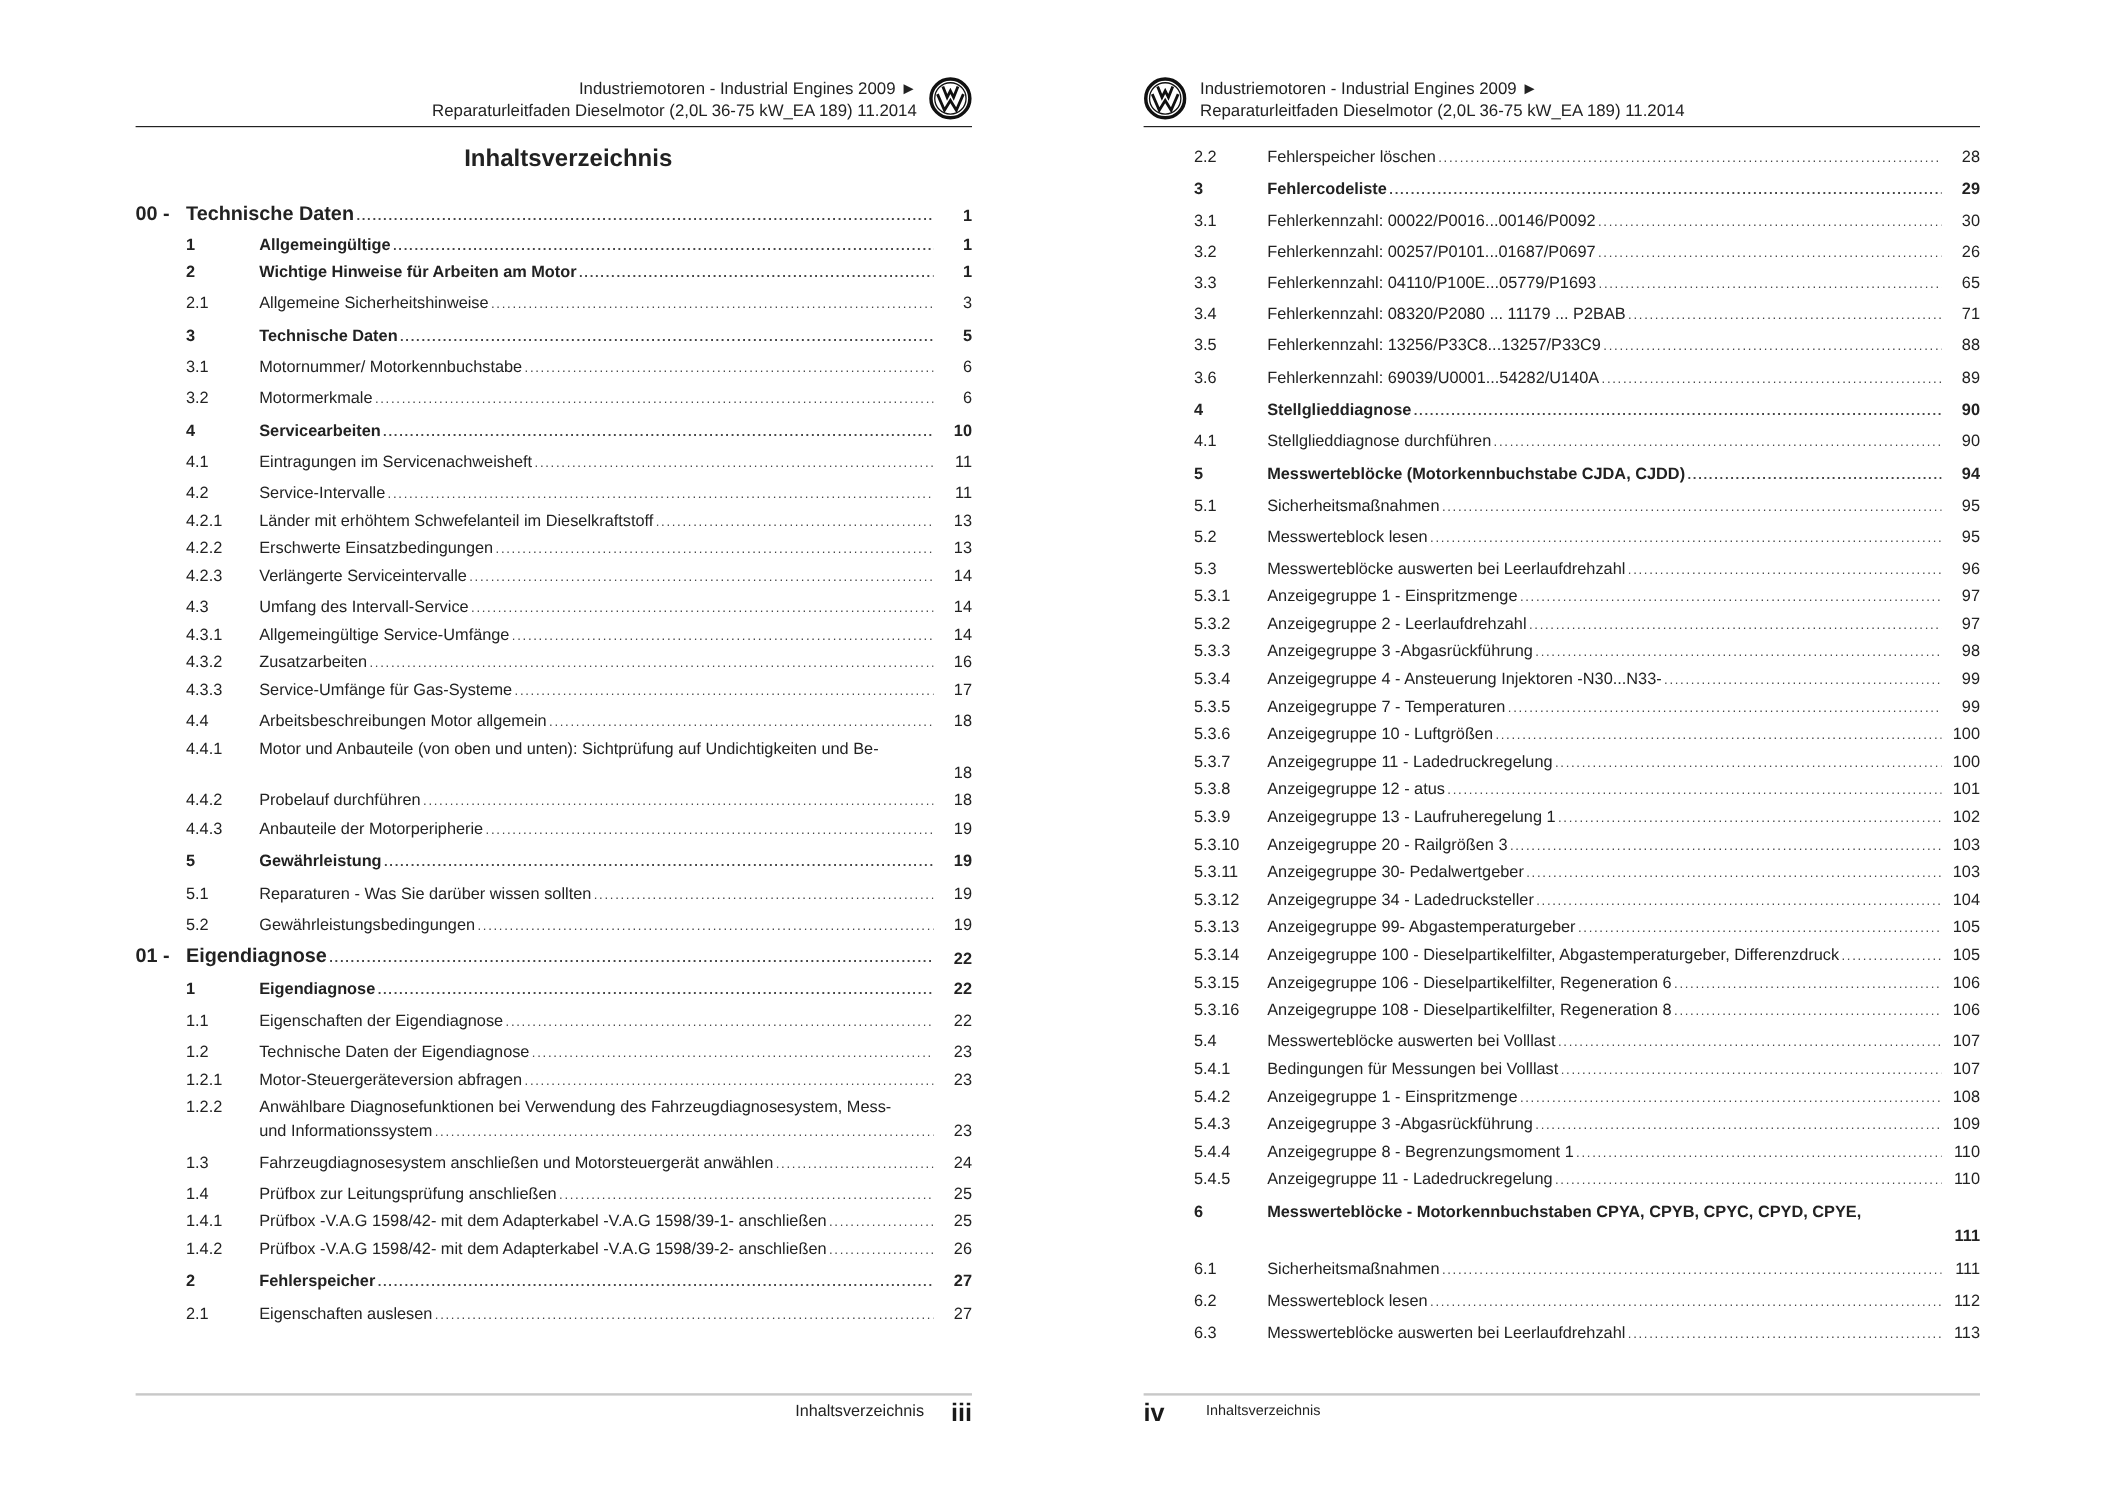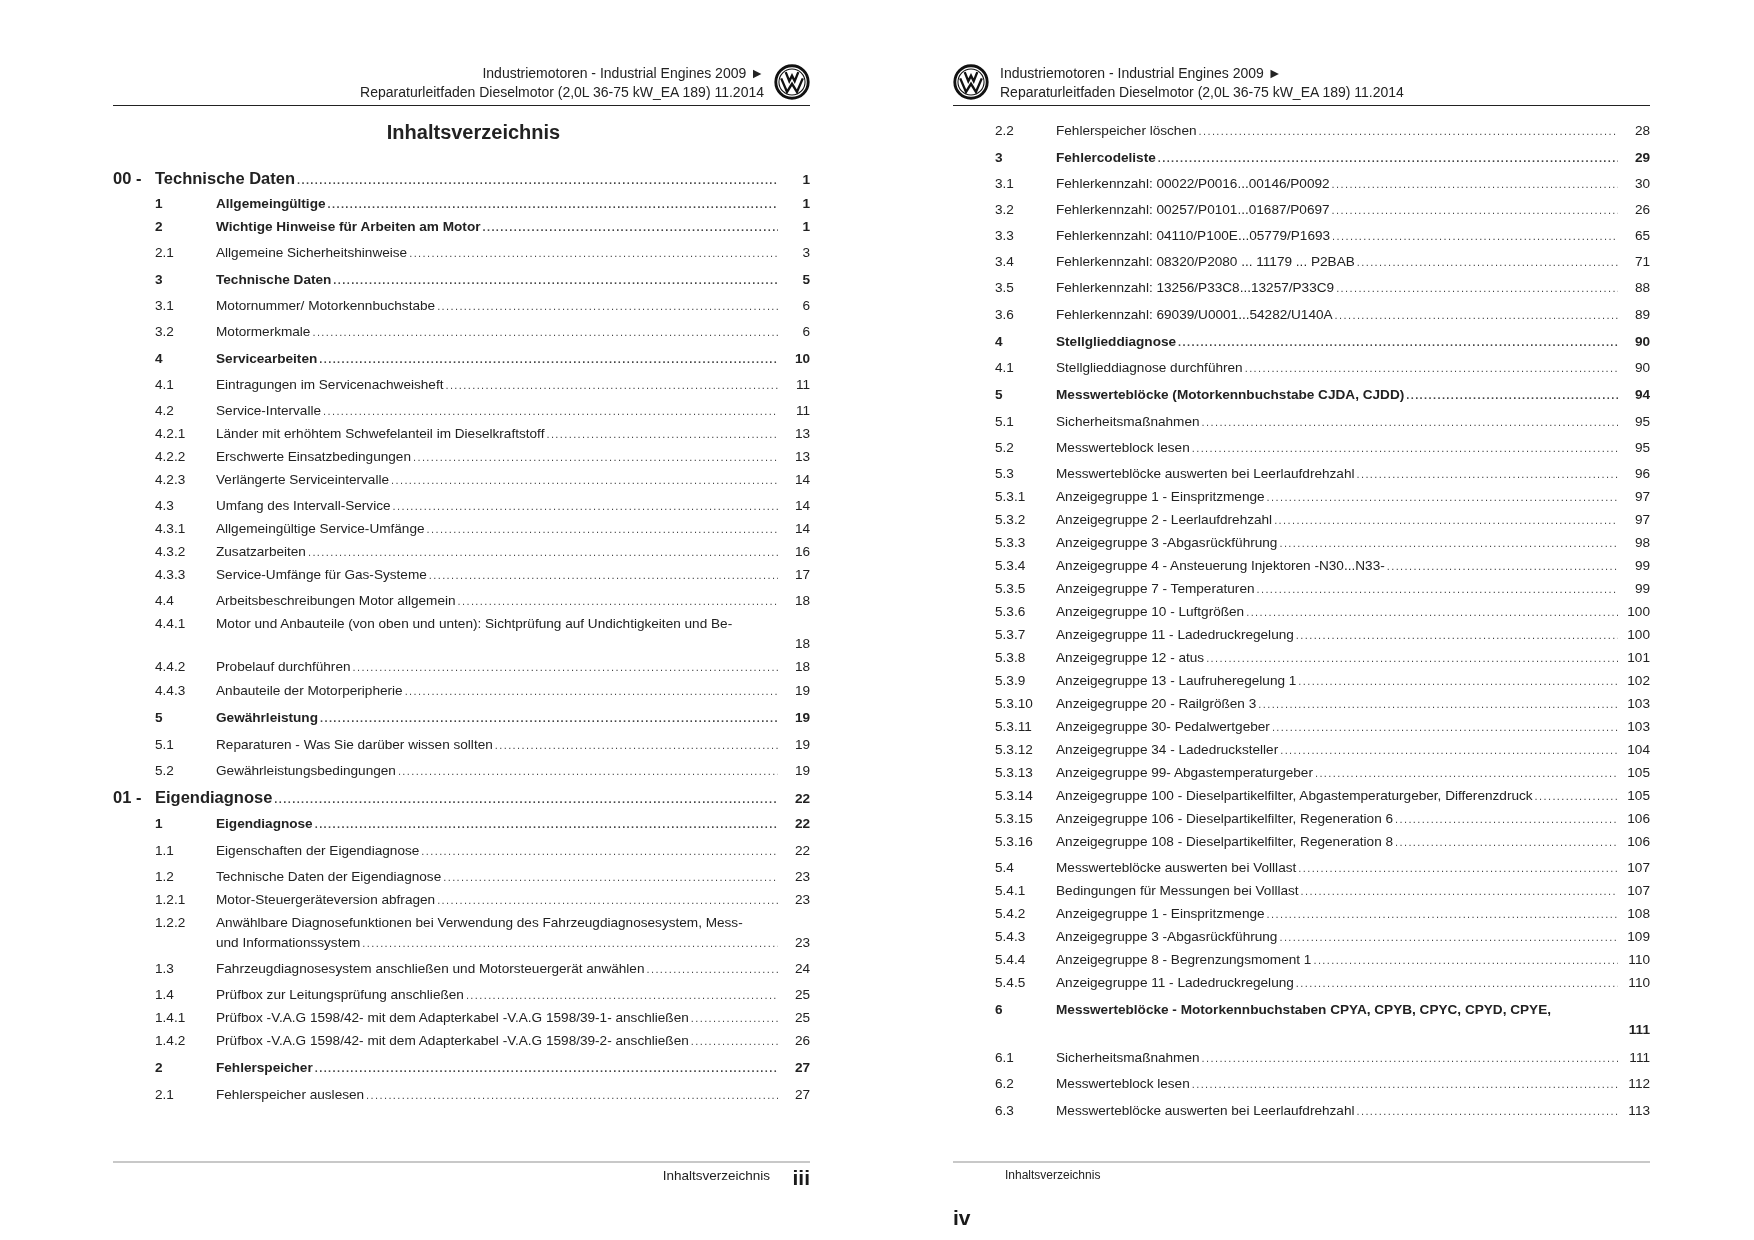--- a/index.html
+++ b/index.html
@@ -37,21 +37,21 @@
   .entry.chap .txt { left:42px; }
   .entry.chap .line .t { font-weight:bold; }
   .entry.chap .pg { font-size:13.6px; font-weight:bold; top:2px; }
   .entry.two .l1 { white-space:nowrap; overflow:hidden; }
 
   .ftr-rule { position:absolute; top:1161px; left:0; width:100%; height:2px; background:#c8c8c8; }
   .ftr-label { position:absolute; top:1168px; font-size:13.5px; color:#222; }
   .ftr-num { position:absolute; top:1166px; font-size:21px; font-weight:bold; color:#1a1a1a; }
   .left .ftr-label { right:40px; }
   .left .ftr-num { right:0; }
-  .right .ftr-num { left:0;margin-top:40px; }
+  .right .ftr-num { left:0; }
   .right .ftr-label { left:52px; font-size:12px; top:1168px; }
 </style>
 </head>
 <body>
 
 <div class="page left">
   <div class="hdr">
     <div class="lines">
       <div>Industriemotoren - Industrial Engines  2009 ►</div>
       <div>Reparaturleitfaden Dieselmotor (2,0L 36-75 kW_EA 189) 11.2014</div>
@@ -411,21 +411,21 @@
             <span class="t">Fehlerspeicher</span>
             <span class="dots"></span>
           </div>
         </div>
         <span class="pg">27</span>
       </div>
       <div class="entry" style="top: 1085px;">
         <span class="num">2.1</span>
         <div class="txt">
           <div class="line">
-            <span class="t">Fehlerspeicher auslesen</span>
+            <span class="t">Eigenschaften auslesen</span>
             <span class="dots"></span>
           </div>
         </div>
         <span class="pg">27</span>
       </div>
     </div>
   <div class="ftr-rule"></div>
   <div class="ftr-label">Inhaltsverzeichnis</div>
   <div class="ftr-num">iii</div>
 </div>

